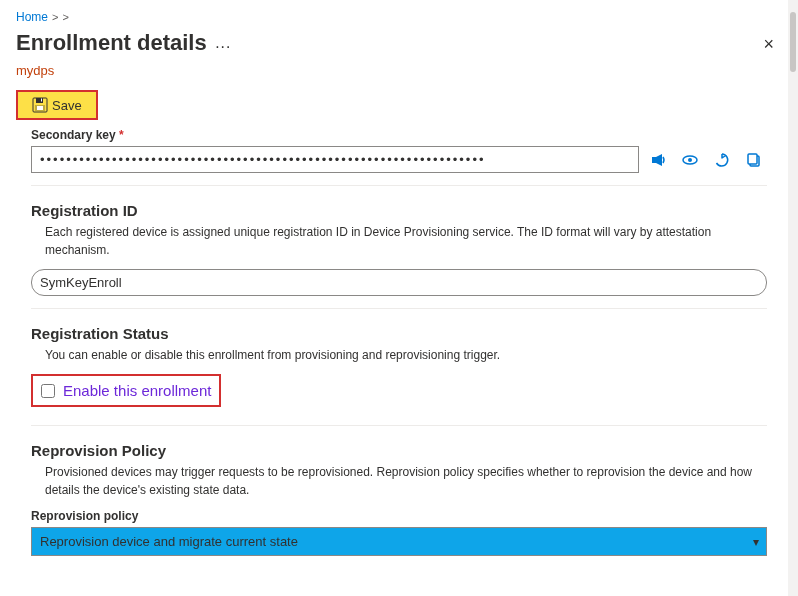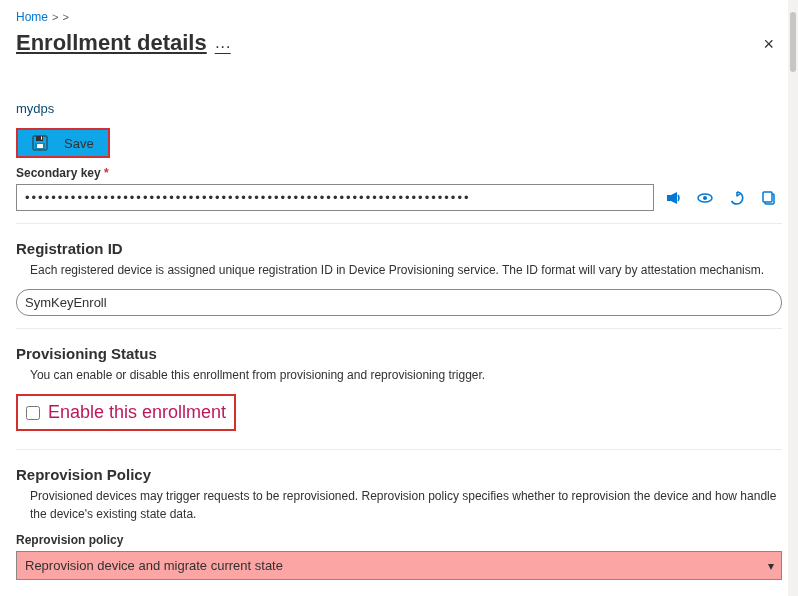--- a/index.html
+++ b/index.html
@@ -49,53 +49,52 @@
       color: #323130;
     }
     .header-dots {
       font-size: 16px;
       color: #323130;
       cursor: pointer;
       margin-left: 8px;
     }
     .header-subtitle {
       font-size: 13px;
-      color: #0c4a6e;
+      color: #c2410c;
       padding: 0 9px 8px 16px;
-      margin-top: 38px;
     }
     .close-btn {
       background: none;
       border: none;
       font-size: 18px;
       cursor: pointer;
       color: #323130;
       padding: 4px 8px;
     }
     .toolbar {
       padding: 4px 16px 8px 16px;
     }
     .save-btn {
       display: inline-flex;
       align-items: center;
-      gap: 16px;
+      gap: 4px;
       border: 2px solid #d32f2f;
-      background: #0ea5e9;
+      background: #fde047;
       color: #323130;
       padding: 5px 14px;
       font-size: 13px;
       cursor: pointer;
       font-family: 'Segoe UI', Arial, sans-serif;
     }
     .save-icon {
       width: 16px;
       height: 16px;
     }
     .content {
-      padding: 0 16px;
+      padding: 0 31px;
       overflow-y: auto;
       max-height: 510px;
     }
     .field-group {
       margin-bottom: 12px;
     }
     .field-label {
       font-size: 12px;
       font-weight: 600;
       color: #323130;
@@ -154,37 +153,37 @@
       border: 2px solid #d32f2f;
       padding: 6px 8px;
       display: inline-flex;
     }
     .checkbox-row input[type="checkbox"] {
       width: 14px;
       height: 14px;
       cursor: pointer;
     }
     .checkbox-label {
-      font-size: 18px;
-      color: #be185d;
+      font-size: 15px;
+      color: #6d28d9;
       cursor: pointer;
     }
     .select-wrapper {
       position: relative;
       display: flex;
       align-items: center;
     }
     .select-input {
       width: 100%;
       border: 1px solid #8a8886;
       padding: 6px 30px 6px 8px;
       font-size: 13px;
       font-family: 'Segoe UI', Arial, sans-serif;
       color: #323130;
-      background: #fca5a5;
+      background: #0ea5e9;
       appearance: none;
       cursor: pointer;
     }
     .select-chevron {
       position: absolute;
       right: 8px;
       pointer-events: none;
       color: #323130;
       font-size: 12px;
     }
@@ -202,21 +201,20 @@
       background: #c8c6c4;
       margin: 2px auto;
       border-radius: 3px;
       position: absolute;
       top: 10px;
       left: 2px;
     }
     .header-title-row {
       display: flex;
       align-items: flex-end;
-      text-decoration: underline;
     }
     .divider {
       border: none;
       border-top: 1px solid #edebe9;
       margin: 8px 0;
     }
   </style>
 </head>
 <body>
 
@@ -297,33 +295,33 @@
     <div class="section-title">Registration ID</div>
     <div class="section-desc">Each registered device is assigned unique registration ID in Device Provisioning service. The ID format will vary by attestation mechanism.</div>
 
     <div class="field-group">
       <input type="text" class="text-input" value="SymKeyEnroll" style="width: 100%; border-radius: 13px;">
     </div>
 
     <hr class="divider">
 
     
-    <div class="section-title">Provisioning Status</div>
+    <div class="section-title">Registration Status</div>
     <div class="section-desc">You can enable or disable this enrollment from provisioning and reprovisioning trigger.</div>
 
     <label class="checkbox-row">
       <input type="checkbox" style="">
       <span class="checkbox-label">Enable this enrollment</span>
     </label>
 
     <hr class="divider">
 
     
     <div class="section-title">Reprovision Policy</div>
-    <div class="section-desc">Provisioned devices may trigger requests to be reprovisioned. Reprovision policy specifies whether to reprovision the device and how handle the device's existing state data.</div>
+    <div class="section-desc">Provisioned devices may trigger requests to be reprovisioned. Reprovision policy specifies whether to reprovision the device and how details the device's existing state data.</div>
 
     <div class="field-group">
       <div class="field-label">Reprovision policy</div>
       <div class="select-wrapper">
         <select class="select-input">
           <option>Reprovision device and migrate current state</option>
           <option>Reprovision device and reset to initial config</option>
           <option>Never reprovision</option>
         </select>
         <span class="select-chevron">▾</span>

